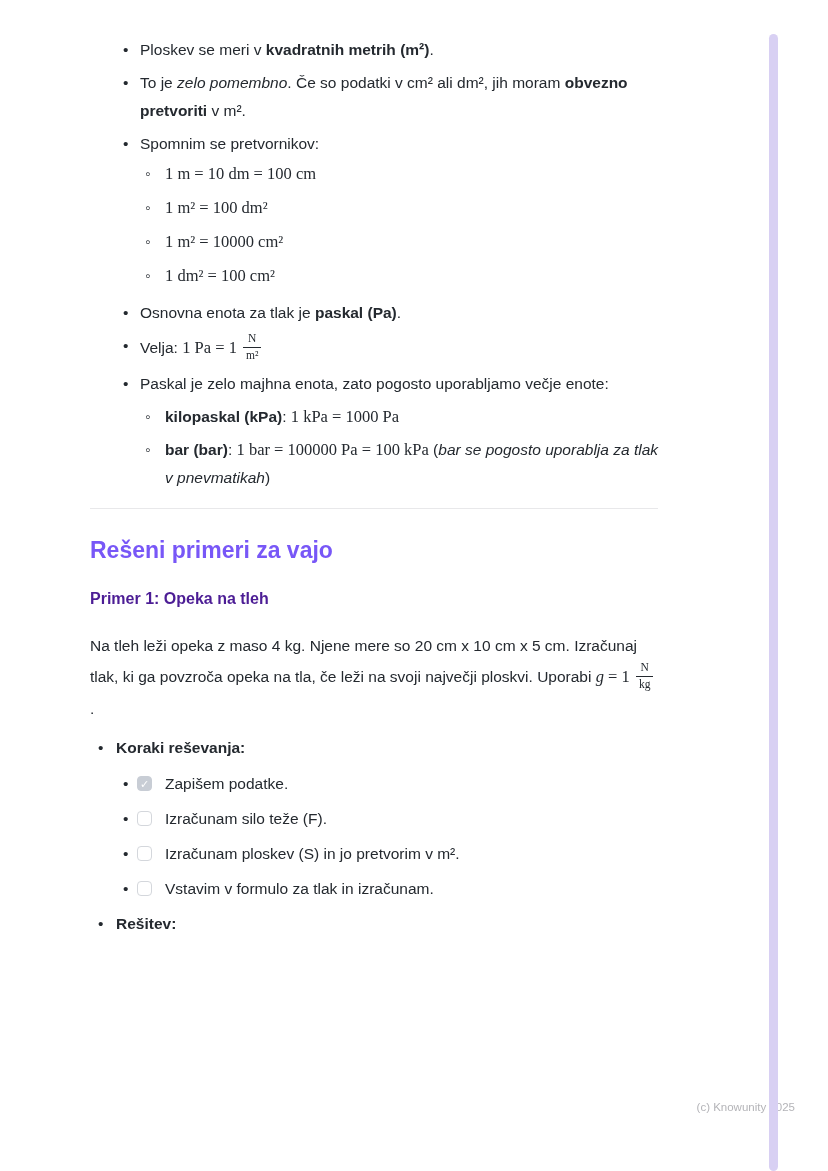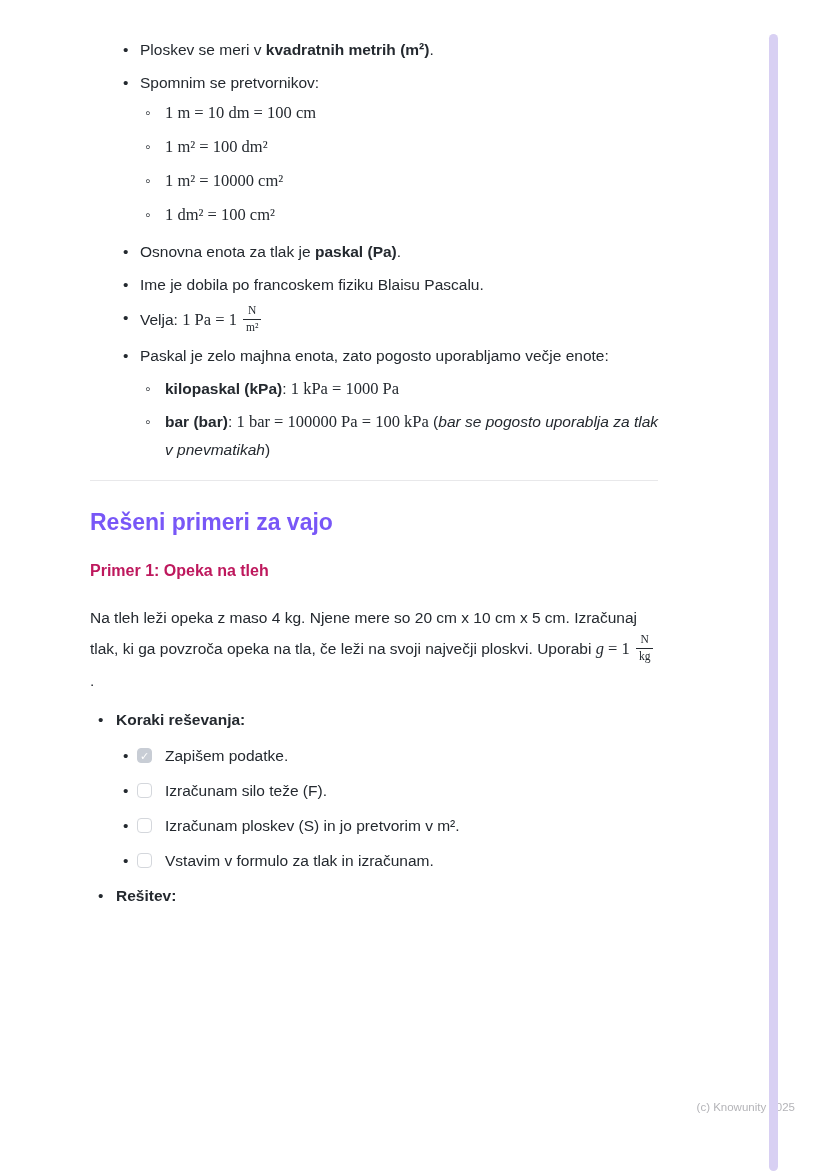--- a/index.html
+++ b/index.html
@@ -40,21 +40,21 @@
   .numbered .nnum { margin-right:7px; }
 
   .callout {
     margin-top:0; background:#f5f2fd; border-left:5px solid #6e3bef; border-radius:3px;
     padding:13px 26px 13px 25px; line-height:30px;
   }
 
   .divider { margin-top:16px; border:none; border-top:1px solid #e8e8ea; height:0; }
 
   .heading { margin-top:26px; font-size:23px; line-height:30px; font-weight:700; color:#7857f7; }
-  .subheading { margin-top:24px; font-size:16px; line-height:20px; font-weight:700; color:#be185d; }
+  .subheading { margin-top:24px; font-size:16px; line-height:20px; font-weight:700; color:#4c1d95; }
   .para { margin-top:22px; line-height:30px; }
 
   
   .indent-b > .li { position:relative; padding-left:26px; margin-bottom:5px; }
   .indent-b > .li::before { content:"•"; position:absolute; left:8px; top:0; color:#24292f; }
   .steps-title-list { margin-top:10px; }
   .solution-list { margin-top:3px; }
 
   
   .checklist { margin-top:8px; }
@@ -75,34 +75,34 @@
                background:#d8d0f3; border-radius:5px; cursor:pointer; }
 </style>
 </head>
 <body>
 
 <div class="page">
   <div class="content">
 
     <ul class="list indent-a">
       <li class="li"><span>Ploskev se meri v </span><b>kvadratnih metrih (m²)</b><span>.</span></li>
+      <li class="li"><span>To je </span><i>zelo pomembno</i><span>. Če so podatki v cm² ali dm², jih moram </span><b>obvezno pretvoriti</b><span> v m².</span></li>
       <li class="li"><span>Spomnim se pretvornikov:</span>
         <ul class="list indent-sub conversions">
           <li class="li"><span class="math">1 m = 10 dm = 100 cm</span></li>
           <li class="li"><span class="math">1 m² = 100 dm²</span></li>
           <li class="li"><span class="math">1 m² = 10000 cm²</span></li>
           <li class="li"><span class="math">1 dm² = 100 cm²</span></li>
         </ul>
       </li>
     </ul>
 
 
     <ul class="list indent-a">
       <li class="li"><span>Osnovna enota za tlak je </span><b>paskal (Pa)</b><span>.</span></li>
-      <li class="li"><span>Ime je dobila po francoskem fiziku Blaisu Pascalu.</span></li>
       <li class="li"><span>Velja: </span><span class="math">1 Pa = 1 </span><span class="frac"><span class="fnum">N</span><span class="fden">m²</span></span></li>
       <li class="li"><span>Paskal je zelo majhna enota, zato pogosto uporabljamo večje enote:</span>
         <ul class="list indent-sub">
           <li class="li"><b>kilopaskal (kPa)</b><span>: </span><span class="math">1 kPa = 1000 Pa</span></li>
           <li class="li"><b>bar (bar)</b><span>: </span><span class="math">1 bar = 100000 Pa = 100 kPa</span><span> (</span><i>bar se pogosto uporablja za tlak v pnevmatikah</i><span>)</span></li>
         </ul>
       </li>
     </ul>
 
 

